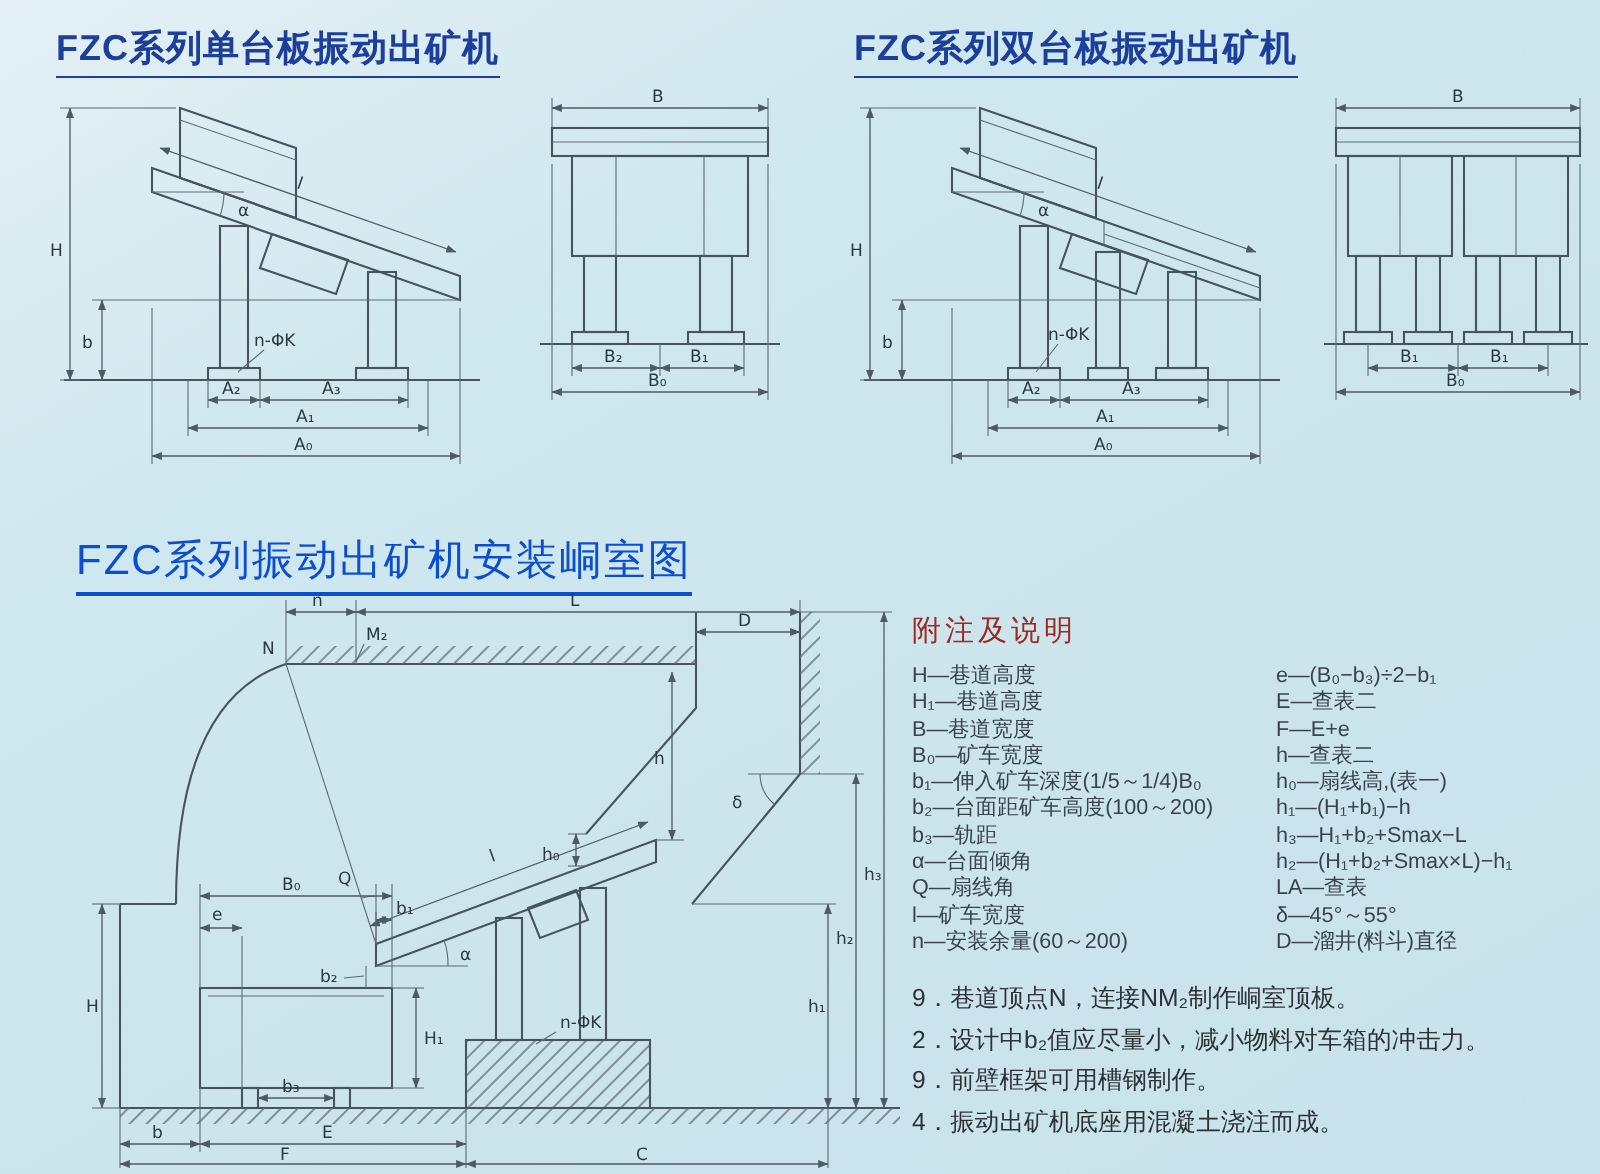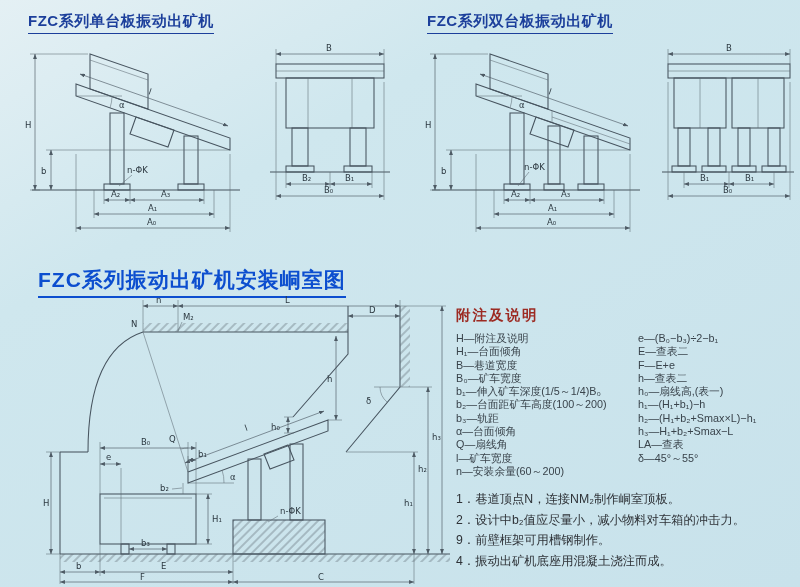--- a/index.html
+++ b/index.html
@@ -1,27 +1,27 @@
 <!DOCTYPE html>
 <html><head>
 <meta charset="utf-8">
 <style>
   *{margin:0;padding:0;box-sizing:border-box}
   html,body{width:800px;height:587px}
   body{position:relative;overflow:hidden;
     background:linear-gradient(150deg,#e4f0f4 0%,#cfe7ee 30%,#c8e2eb 100%);
     font-family:"Liberation Sans","DejaVu Sans",sans-serif;}
-  .title{position:absolute;font-weight:bold;color:#1c3f9b;font-size:15px;
+  .title{position:absolute;font-weight:bold;color:#1c3f9b;font-size:18px;
     letter-spacing:.5px;border-bottom:1.5px solid #1c3f9b;padding-bottom:2px;white-space:nowrap}
   .title-1{left:28px;top:12px}
   .title-2{left:427px;top:12px}
-  .title-main{position:absolute;left:38px;top:266px;font-weight:bold;color:#0c4ecf;
+  .title-main{position:absolute;left:38px;top:266px;font-weight:normal;color:#0c4ecf;
     font-size:21px;letter-spacing:1px;border-bottom:2px solid #0c4ecf;padding-bottom:2px;white-space:nowrap}
   .notes-panel{position:absolute;left:456px;top:306px;width:338px}
-  .notes-heading{color:#9c2a22;font-weight:bold;font-size:14.5px;letter-spacing:2px;margin-bottom:7px}
+  .notes-heading{color:#9c2a22;font-weight:normal;font-size:14.5px;letter-spacing:2px;margin-bottom:7px}
   .legend{display:flex}
   .legend-col{width:182px;font-size:10.8px;color:#39434b;line-height:13.3px}
   .legend-col-r{width:156px}
   .legend-item{white-space:nowrap}
   .numbered{margin-top:11px;font-size:12.3px;color:#2e3237;line-height:20.5px}
   .note-line{white-space:nowrap}
   svg{position:absolute;overflow:visible}
   .d1{left:24px;top:38px}.d2{left:424px;top:38px}.d3{left:42px;top:292px}
   svg .ln{stroke:#47545f;stroke-width:1.05;fill:none}
   svg .tn{stroke:#5d6a73;stroke-width:.55;fill:none}
@@ -312,48 +312,49 @@
       <line class="dl" x1="191" y1="290" x2="372" y2="290"></line>
       <text x="276" y="288">C</text>
     </g>
   </svg>
 
   <div class="notes-panel">
     <div class="notes-heading">附注及说明</div>
     <div class="legend">
       <div class="legend-col">
 
-      <div class="legend-item">H—附注及说明</div>
-          <div class="legend-item">H₁—台面倾角</div>
+      <div class="legend-item">H—巷道高度</div>
+          <div class="legend-item">H₁—巷道高度</div>
           <div class="legend-item">B—巷道宽度</div>
           <div class="legend-item">B₀—矿车宽度</div>
           <div class="legend-item">b₁—伸入矿车深度(1/5～1/4)B₀</div>
           <div class="legend-item">b₂—台面距矿车高度(100～200)</div>
           <div class="legend-item">b₃—轨距</div>
           <div class="legend-item">α—台面倾角</div>
           <div class="legend-item">Q—扇线角</div>
           <div class="legend-item">l—矿车宽度</div>
           <div class="legend-item">n—安装余量(60～200)</div>
         </div>
       <div class="legend-col legend-col-r">
 
       <div class="legend-item">e—(B₀−b₃)÷2−b₁</div>
           <div class="legend-item">E—查表二</div>
           <div class="legend-item">F—E+e</div>
           <div class="legend-item">h—查表二</div>
           <div class="legend-item">h₀—扇线高,(表一)</div>
           <div class="legend-item">h₁—(H₁+b₁)−h</div>
+          <div class="legend-item">h₃—H₁+b₂+Smax−L</div>
           <div class="legend-item">h₂—(H₁+b₂+Smax×L)−h₁</div>
-          <div class="legend-item">h₃—H₁+b₂+Smax−L</div>
           <div class="legend-item">LA—查表</div>
           <div class="legend-item">δ—45°～55°</div>
+          <div class="legend-item">D—溜井(料斗)直径</div>
         </div>
     </div>
     <div class="numbered">
 
-    <div class="note-line">1．巷道顶点N，连接NM₂制作峒室顶板。</div>
+    <div class="note-line">9．巷道顶点N，连接NM₂制作峒室顶板。</div>
         <div class="note-line">2．设计中b₂值应尽量小，减小物料对车箱的冲击力。</div>
         <div class="note-line">9．前壁框架可用槽钢制作。</div>
         <div class="note-line">4．振动出矿机底座用混凝土浇注而成。</div>
       </div>
   </div>
 
 </div>
 
 </body></html>

